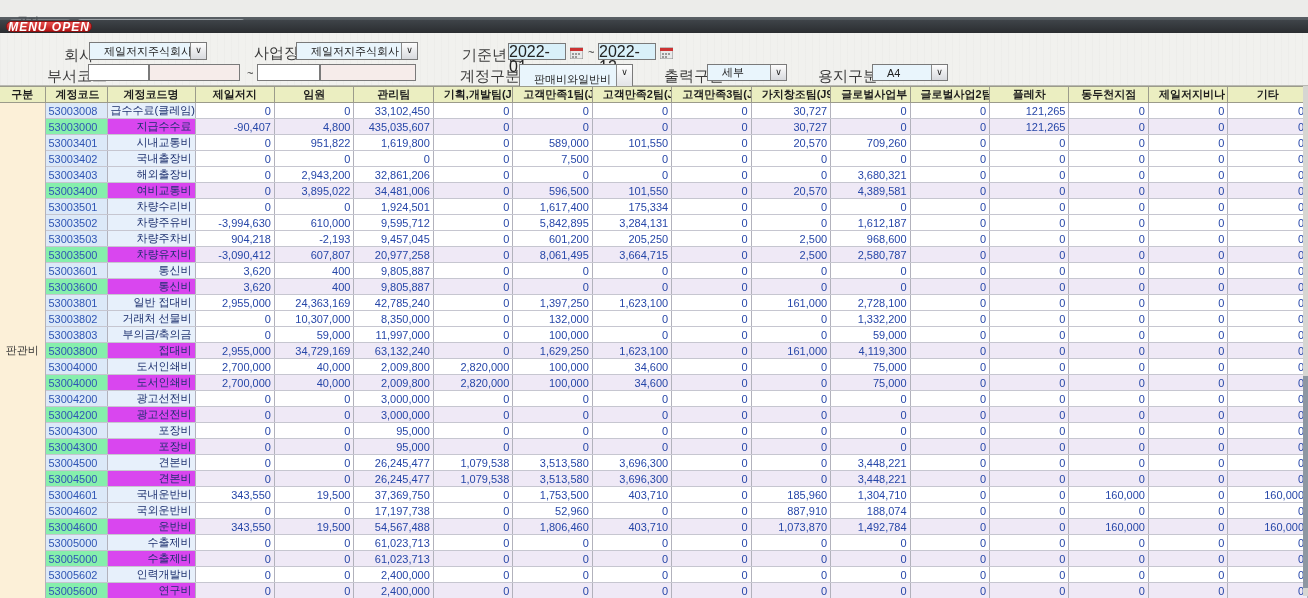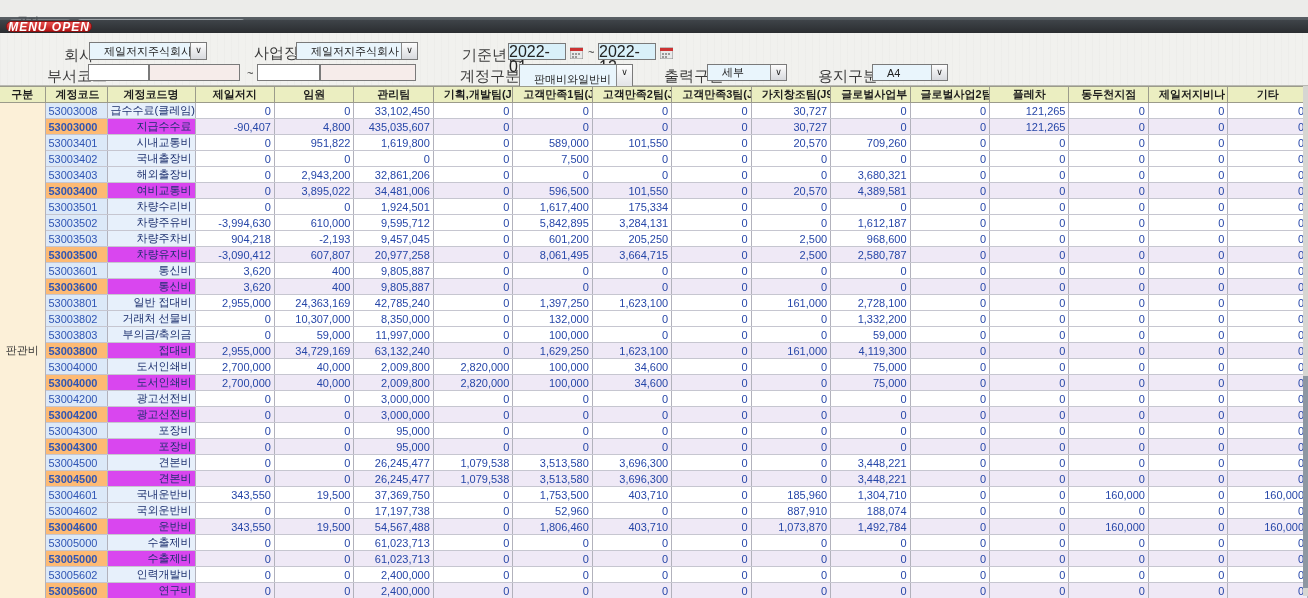--- a/index.html
+++ b/index.html
@@ -48,21 +48,21 @@
   .tablewrap { position:absolute; left:0; top:86px; width:1308px; height:512px; background:#e4e4e0; }
   table.tbl { border-collapse:collapse; table-layout:fixed; width:1308px; }
   .tbl th { background:#ebeec1; border:1px solid #9b9b8b; border-left:none; font-size:11px;
             font-weight:bold; color:#1d1d1d; height:13px; padding:0 10px; white-space:nowrap; overflow:hidden; }
   .tbl td { border-right:1px solid #b2b2bc; border-bottom:1px solid #c6c6d0; font-size:11px;
             height:15px; padding:0 3px; white-space:nowrap; overflow:hidden; }
   .tbl .code { text-align:left; color:#2f55b4; }
   .tbl .name { text-align:right; color:#1c2f6e; }
   .tbl .num  { text-align:right; color:#2646a8; }
   tr.d .code { background:#dce9f8; } tr.d .name { background:#e7f0fb; } tr.d .num { background:#ffffff; }
-  tr.s .code { background:#fdba74;font-weight:bold; } tr.s .name { background:#d946ef;margin-top:16px; } tr.s .num { background:#efe9f6; }
+  tr.s .code { background:#86efac; } tr.s .name { background:#d946ef;margin-top:16px; } tr.s .num { background:#efe9f6; }
   td.grpcell { background:#fcf0d8; text-align:center; color:#333; vertical-align:middle; }
 
   .vscroll { position:absolute; right:0; top:86px; width:5px; height:510px; background:#d6d6d2; }
   .vthumb { position:absolute; left:0; top:290px; width:5px; height:212px; background:#8d97a2; }
 </style>
 </head>
 <body>
 
 <div id="app">
 

